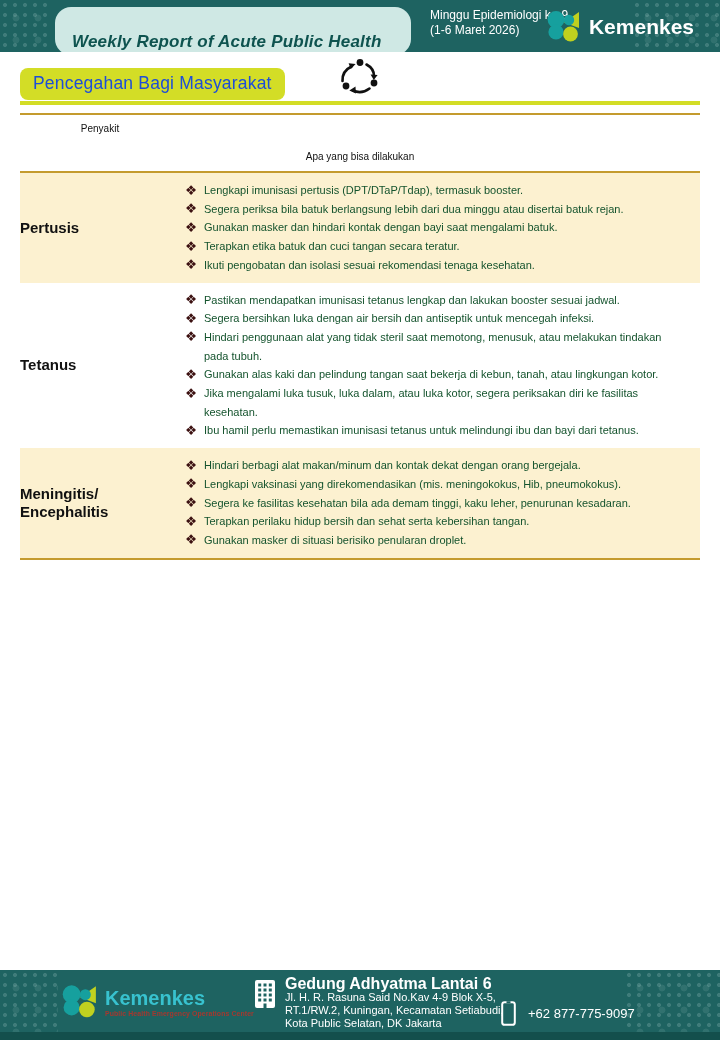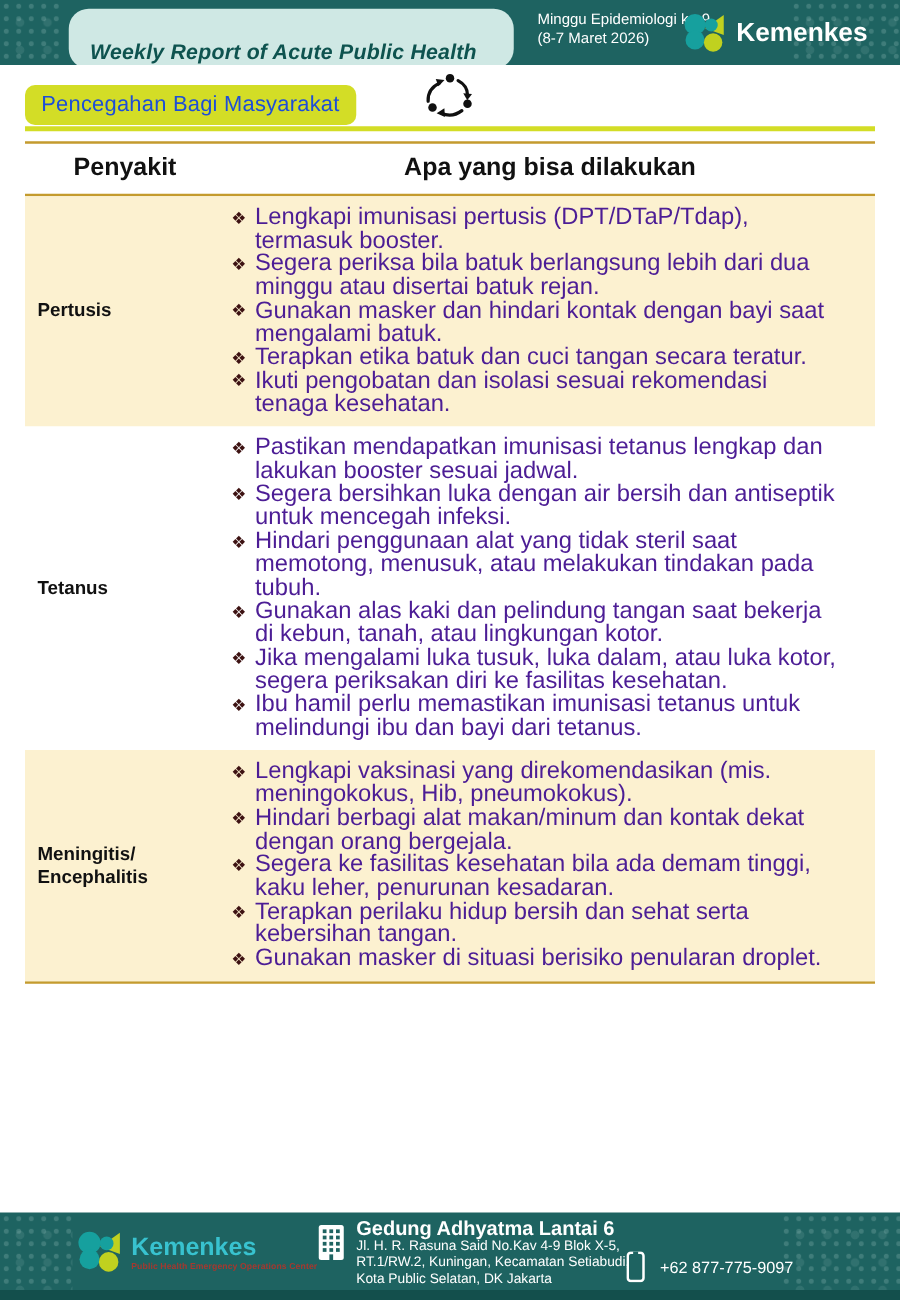--- a/index.html
+++ b/index.html
@@ -51,33 +51,33 @@
 
   .rule-chartreuse {
     position: absolute; left: 20px; top: 101px; width: 680px; height: 4px;
     background: #d3dd26;
   }
 
   
   .table { position: absolute; left: 20px; top: 113px; width: 680px; }
   .thead {
     display: flex; border-top: 2px solid #c49b2e; border-bottom: 2px solid #c49b2e;
-    font-weight: 700; font-size: 20px;
+    font-weight: 400; font-size: 10px; flex-direction: column;
   }
   .th1 { width: 160px; text-align: center; padding: 8px 0 9px; }
   .th2 { flex: 1; text-align: center; padding: 8px 0 9px; }
   .tbody { border-bottom: 2px solid #c49b2e; }
   .trow { display: flex; }
   .trow.tinted { background: #fcf1d0; }
   .td-disease {
     width: 160px; display: flex; align-items: center;
-    padding-left: 10px; font-weight: 700; font-size: 15px; line-height: 18px;
+    font-weight: 700; font-size: 15px; line-height: 18px;
   }
   .td-items { flex: 1; padding: 8px 30px 8px 4px; }
-  ul.items { margin: 0; padding: 0; list-style: none; font-size: 19px; line-height: 18.7px; color: #4c1d95; }
+  ul.items { margin: 0; padding: 0; list-style: none; font-size: 11px; line-height: 18.7px; color: #14532d; }
   ul.items li { position: relative; padding-left: 20px; }
   ul.items li::before {
     content: "\2756"; position: absolute; left: 1px; top: 0.5px;
     color: #3d1212; font-size: 13.5px;
   }
 
   
   .footer {
     position: absolute; left: 0; top: 970px; width: 720px; height: 62px;
     background: #1e6361; overflow: hidden;
@@ -113,21 +113,21 @@
     </symbol>
   </defs>
 </svg>
 
 <div class="top-band">
   <div class="batik batik-tl"></div>
   <div class="batik batik-tr"></div>
   <div class="title-box">Weekly Report of Acute Public Health Event</div>
   <div class="week-info">
     <div>Minggu Epidemiologi ke-9</div>
-    <div>(8-7 Maret 2026)</div>
+    <div>(1-6 Maret 2026)</div>
   </div>
   <div class="brand">
     <span>
       <svg width="36" height="36">
           <use href="#clover"></use>
         </svg>
     </span>
     <span class="brand-name">Kemenkes</span>
   </div>
 </div>
@@ -184,22 +184,22 @@
             <li>Jika mengalami luka tusuk, luka dalam, atau luka kotor, segera periksakan diri ke fasilitas kesehatan.</li>
             <li>Ibu hamil perlu memastikan imunisasi tetanus untuk melindungi ibu dan bayi dari tetanus.</li>
           </ul>
     </div>
   </div>
 
   <div class="trow tinted">
     <div class="td-disease">Meningitis/ Encephalitis</div>
     <div class="td-items">
       <ul class="items">
+            <li>Hindari berbagi alat makan/minum dan kontak dekat dengan orang bergejala.</li>
             <li>Lengkapi vaksinasi yang direkomendasikan (mis. meningokokus, Hib, pneumokokus).</li>
-            <li>Hindari berbagi alat makan/minum dan kontak dekat dengan orang bergejala.</li>
             <li>Segera ke fasilitas kesehatan bila ada demam tinggi, kaku leher, penurunan kesadaran.</li>
             <li>Terapkan perilaku hidup bersih dan sehat serta kebersihan tangan.</li>
             <li>Gunakan masker di situasi berisiko penularan droplet.</li>
           </ul>
     </div>
   </div>
 </div>
 </div>
 
 <div class="footer">

